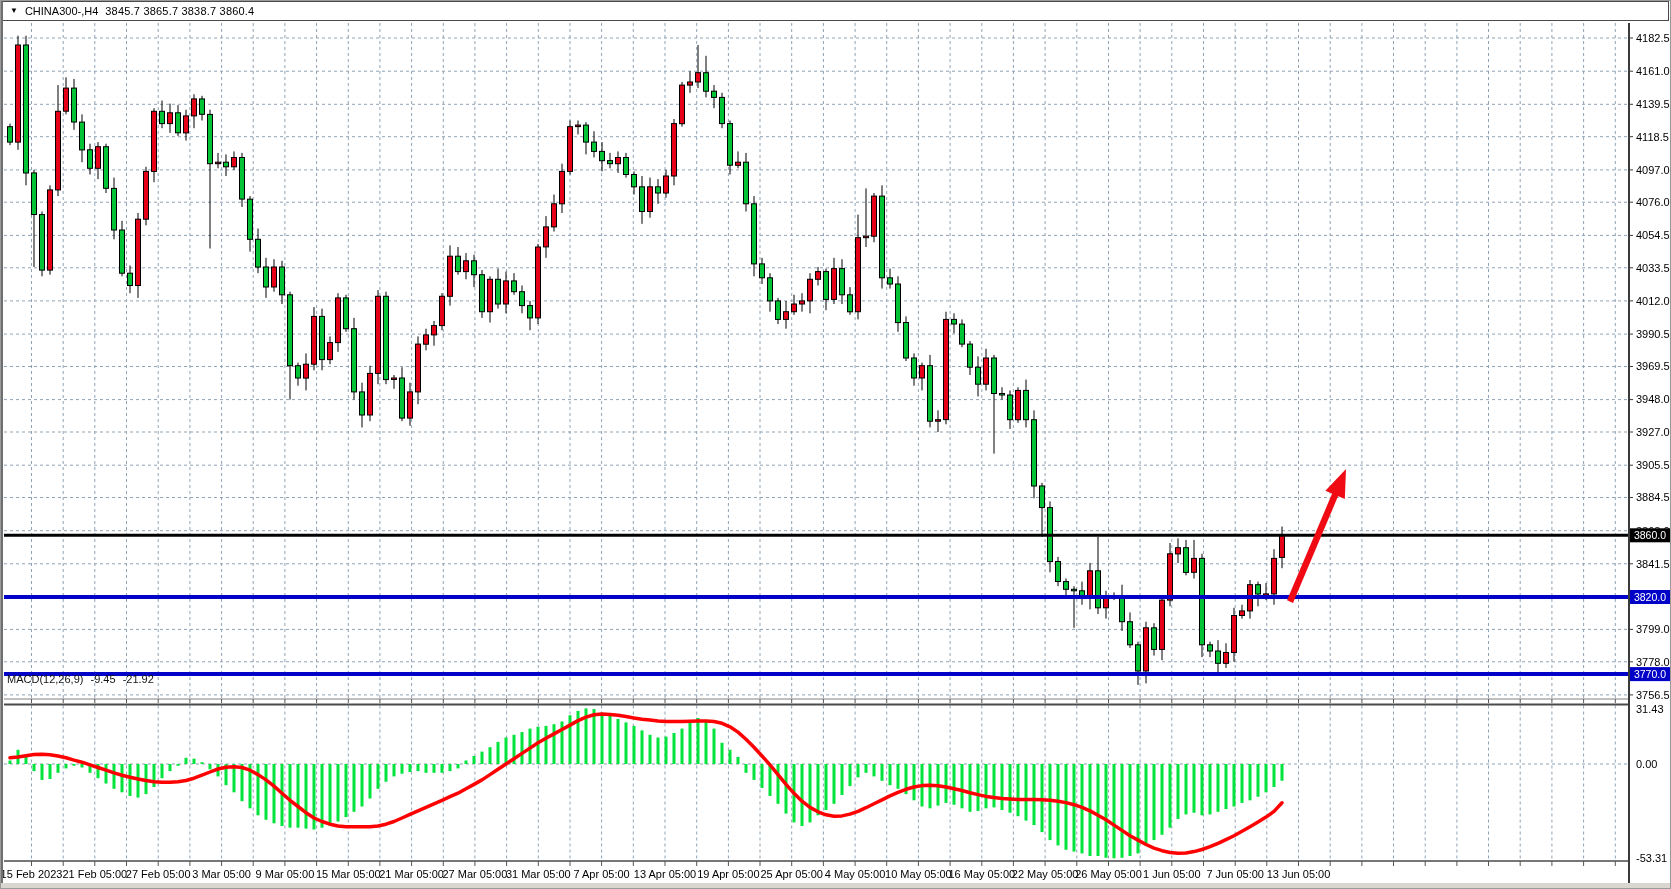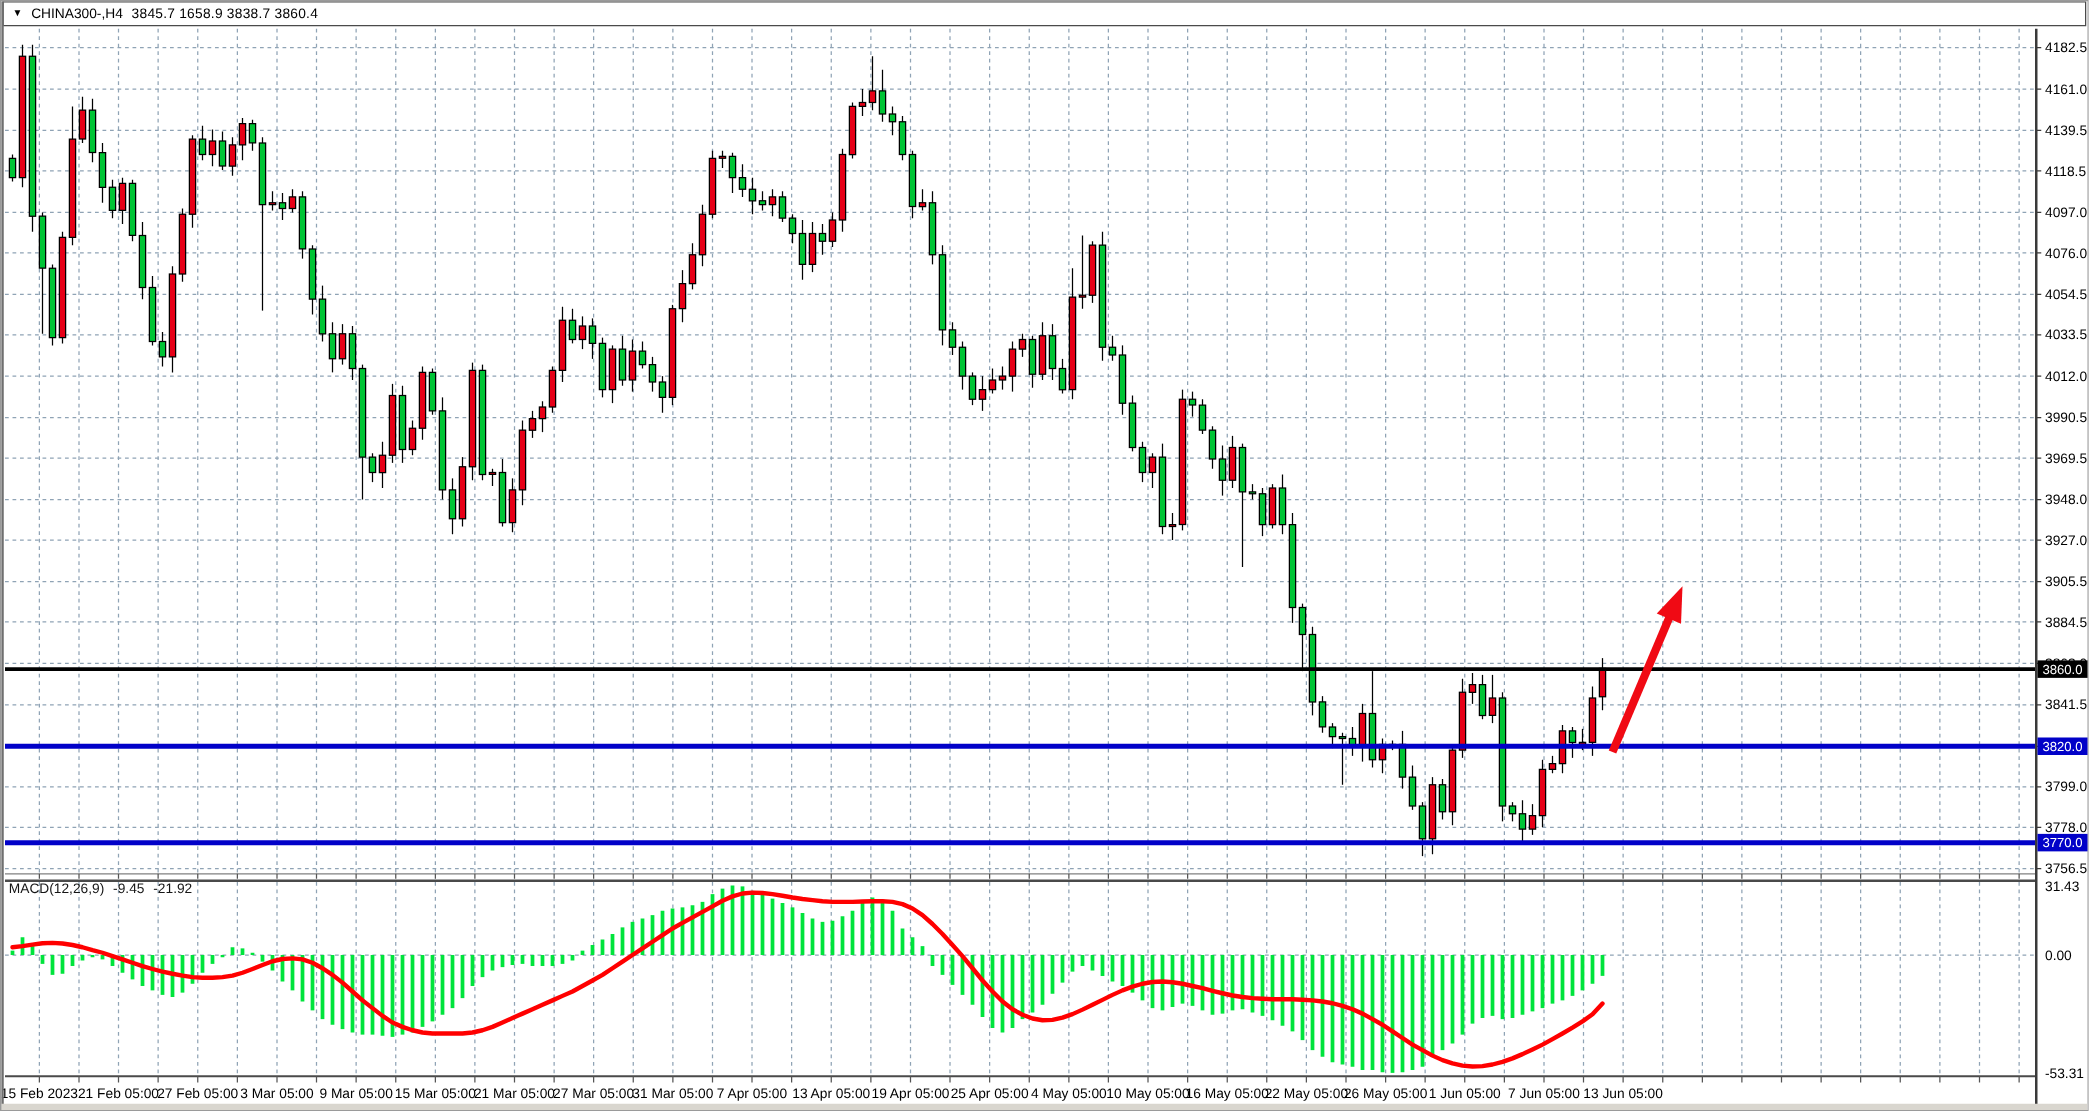--- a/index.html
+++ b/index.html
@@ -6,33 +6,33 @@
   #app{position:relative;width:1671px;height:889px;background:#fff;
        font-family:"Liberation Sans",sans-serif;border:1px solid #9a9a9a;
        box-sizing:border-box;overflow:hidden;}
   .left-edge{position:absolute;left:0;top:0;bottom:0;width:2px;background:#6f6f6f;z-index:7;}
   .bottom-edge{position:absolute;left:0;right:0;bottom:0;height:5px;background:#d9d6cf;z-index:7;}
   .titlebar{position:absolute;left:1px;top:0px;right:1px;height:20px;border:1px solid #4a4a4a;
        background:#fff;display:flex;align-items:center;padding:0 0 0 7px;gap:7px;
        font-size:11px;color:#000;z-index:6;box-sizing:border-box;}
   .dropdown{font-size:8px;line-height:8px;color:#000;cursor:pointer;}
   .title-ohlc{letter-spacing:0.2px;}
-  .macd-label{position:absolute;left:6px;top:704px;font-size:11px;color:#151515;z-index:5;}
+  .macd-label{position:absolute;left:6px;top:672px;font-size:11px;color:#151515;z-index:5;}
   .macd-label span{margin-right:4px;}
   svg#plot{position:absolute;left:0;top:0;z-index:1;}
   text{font-family:"Liberation Sans",sans-serif;}
 </style>
 </head>
 <body>
 
 <div id="app">
   <div class="titlebar">
     <span class="dropdown">▼</span>
     <span>CHINA300-,H4</span>
-    <span class="title-ohlc">3845.7 1658.9 3838.7 3860.4</span>
+    <span class="title-ohlc">3845.7 3865.7 3838.7 3860.4</span>
   </div>
 
   <svg id="plot" width="1671" height="889">
       <g>
         <line x1="30.5" y1="22" x2="30.5" y2="697" stroke="#8fa3b5" stroke-width="1" stroke-dasharray="3 3"></line>
         <line x1="30.5" y1="704.5" x2="30.5" y2="860" stroke="#8fa3b5" stroke-width="1" stroke-dasharray="3 3"></line>
         <line x1="62.2" y1="22" x2="62.2" y2="697" stroke="#8fa3b5" stroke-width="1" stroke-dasharray="3 3"></line>
         <line x1="62.2" y1="704.5" x2="62.2" y2="860" stroke="#8fa3b5" stroke-width="1" stroke-dasharray="3 3"></line>
         <line x1="93.8" y1="22" x2="93.8" y2="697" stroke="#8fa3b5" stroke-width="1" stroke-dasharray="3 3"></line>
         <line x1="93.8" y1="704.5" x2="93.8" y2="860" stroke="#8fa3b5" stroke-width="1" stroke-dasharray="3 3"></line>

